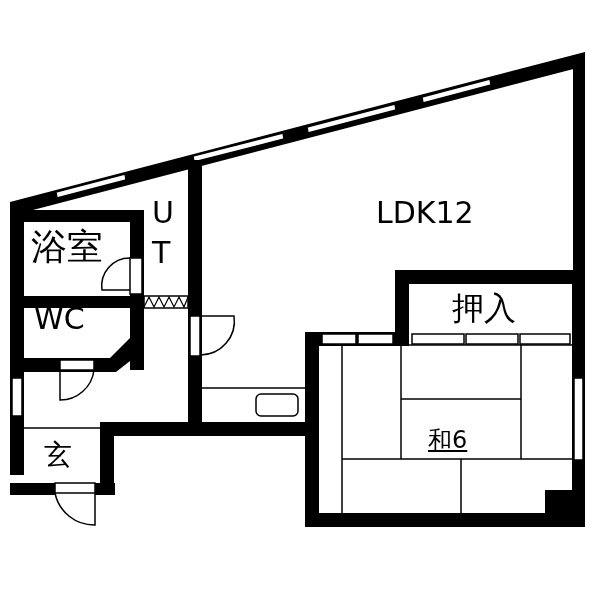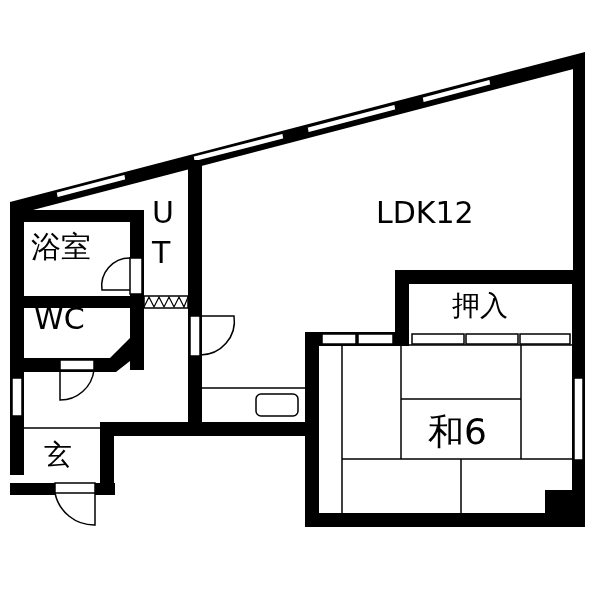--- a/index.html
+++ b/index.html
@@ -82,19 +82,19 @@
     <line x1="401" y1="345" x2="401" y2="459"></line>
     <line x1="521" y1="345" x2="521" y2="459"></line>
     <line x1="401" y1="399" x2="521" y2="399"></line>
     <line x1="342" y1="459" x2="572" y2="459"></line>
     <line x1="461" y1="459" x2="461" y2="513"></line>
   </g>
   <rect x="545" y="490" width="28" height="24" fill="#000"></rect>
 </svg>
 
 <span class="lbl" style="left:330px;top:198px;font-size:30px;margin-left:46px;">LDK12</span>
-<span class="lbl" style="left:31px;top:232px;font-size:30px;">浴室</span>
+<span class="lbl" style="left:31px;top:232px;font-size:36px;font-family:Liberation Mono, monospace;">浴室</span>
 <span class="lbl" style="left:152px;top:198px;font-size:30px;">U</span>
 <span class="lbl" style="left:152px;top:238px;font-size:30px;">T</span>
 <span class="lbl" style="left:34px;top:304px;font-size:30px;">WC</span>
 <span class="lbl" style="left:44px;top:441px;font-size:28px;">玄</span>
-<span class="lbl" style="left:452px;top:292px;font-size:28px;">押入</span>
-<span class="lbl" style="left:428px;top:414px;font-size:36px;">和6</span>
+<span class="lbl" style="left:452px;top:292px;font-size:32px;">押入</span>
+<span class="lbl" style="left:428px;top:428px;font-size:24px;text-decoration:underline;">和6</span>
 
 </body></html>

